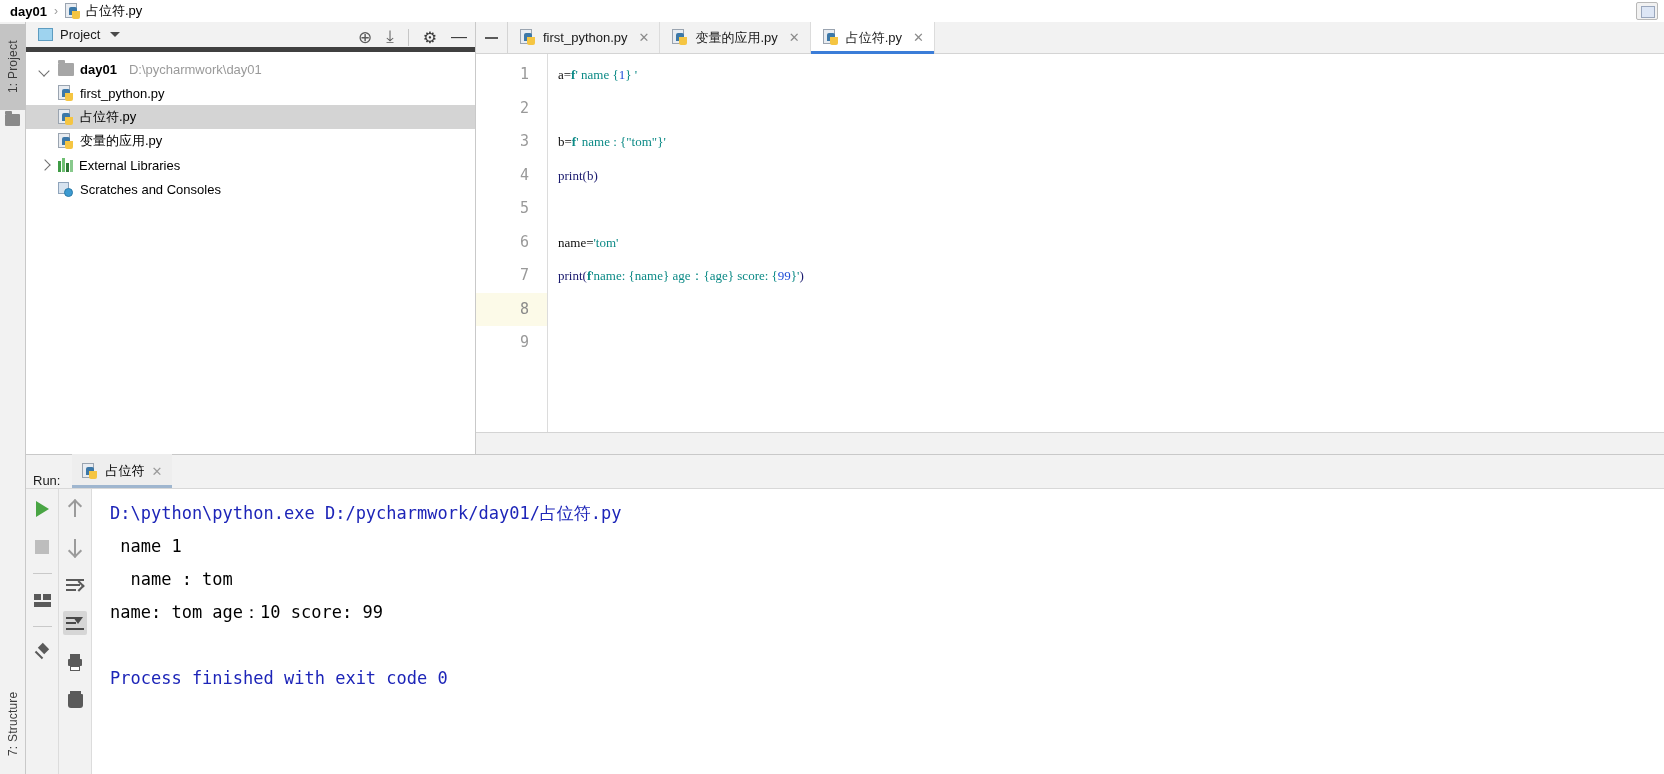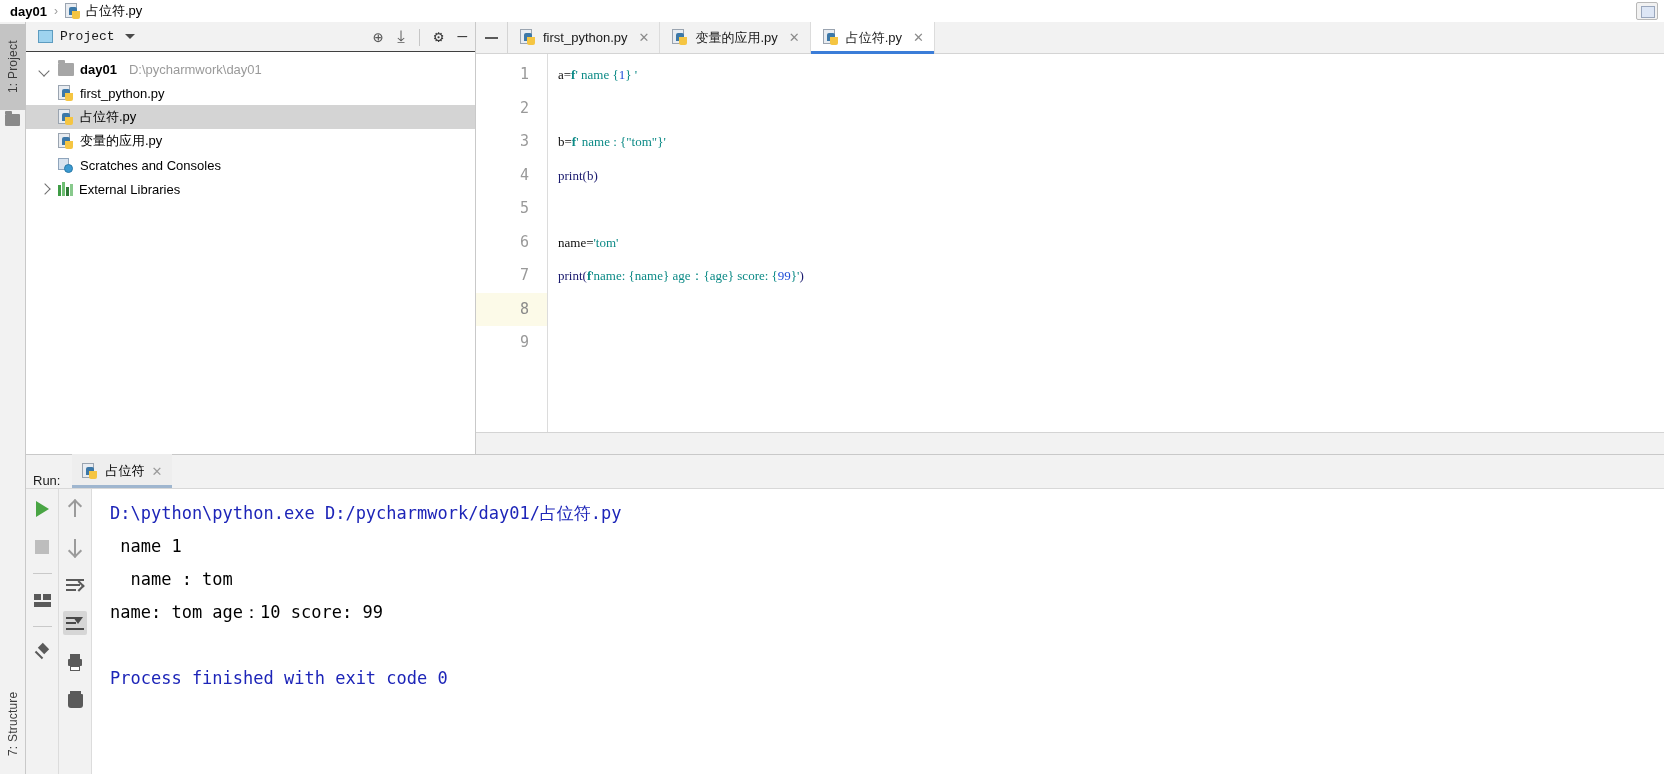--- a/index.html
+++ b/index.html
@@ -54,22 +54,22 @@
     background:#8a8a8a; border-radius:1px 1px 0 0;
   }
 
   
   .project-panel {
     position: absolute; left: 26px; top: 22px; width: 450px; height: 432px;
     background: #ffffff; border-right: 1px solid #c9c9c9;
   }
   .project-header {
     position: relative; height: 30px; background: #f2f2f2;
-    border-bottom: 1px solid #404040;
-    display: flex; align-items: center; padding-left: 12px; gap: 7px; font-family: Liberation Mono, monospace;
+    border-bottom: 5px solid #404040;
+    display: flex; align-items: center; padding-left: 12px; gap: 7px;
   }
   .pp-window-icon {
     width: 15px; height: 13px; background: #9ed3ef; border: 1px solid #5d9cc0;
   }
   .pp-title { font-size: 13px; color: #1a1a1a; }
   .pp-caret {
     width: 0; height: 0; border-left: 5px solid transparent;
     border-right: 5px solid transparent; border-top: 5px solid #4a4a4a; margin-left: 3px;
   }
   .pp-tools { position: absolute; right: 8px; top: 0; height: 30px; display: flex; align-items: center; gap: 14px; }
@@ -313,36 +313,36 @@
       <div class="tree-row">
         <span class="spacer14"></span>
         <span class="py-icon">
             <span class="sheet"></span>
             <span class="blue"></span>
             <span class="yellow"></span>
           </span>
         <span class="tree-name">变量的应用.py</span>
       </div>
       <div class="tree-row">
-        <span class="spacer14"></span>
-        <span class="scratch-icon">
-            <span class="pg"></span>
-            <span class="clk"></span>
-          </span>
-        <span class="tree-name">Scratches and Consoles</span>
-      </div>
-      <div class="tree-row">
         <span class="arrow-right"></span>
         <span class="ext-lib-icon">
             <i></i>
             <i></i>
             <i></i>
             <i></i>
           </span>
         <span class="tree-name">External Libraries</span>
+      </div>
+      <div class="tree-row">
+        <span class="spacer14"></span>
+        <span class="scratch-icon">
+            <span class="pg"></span>
+            <span class="clk"></span>
+          </span>
+        <span class="tree-name">Scratches and Consoles</span>
       </div>
     </div>
   </div>
 
   <div class="editor-area">
     <div class="tabs-row">
       <div class="tab-minimize">
           <span class="bar"></span>
         </div>
       <div class="tab">

